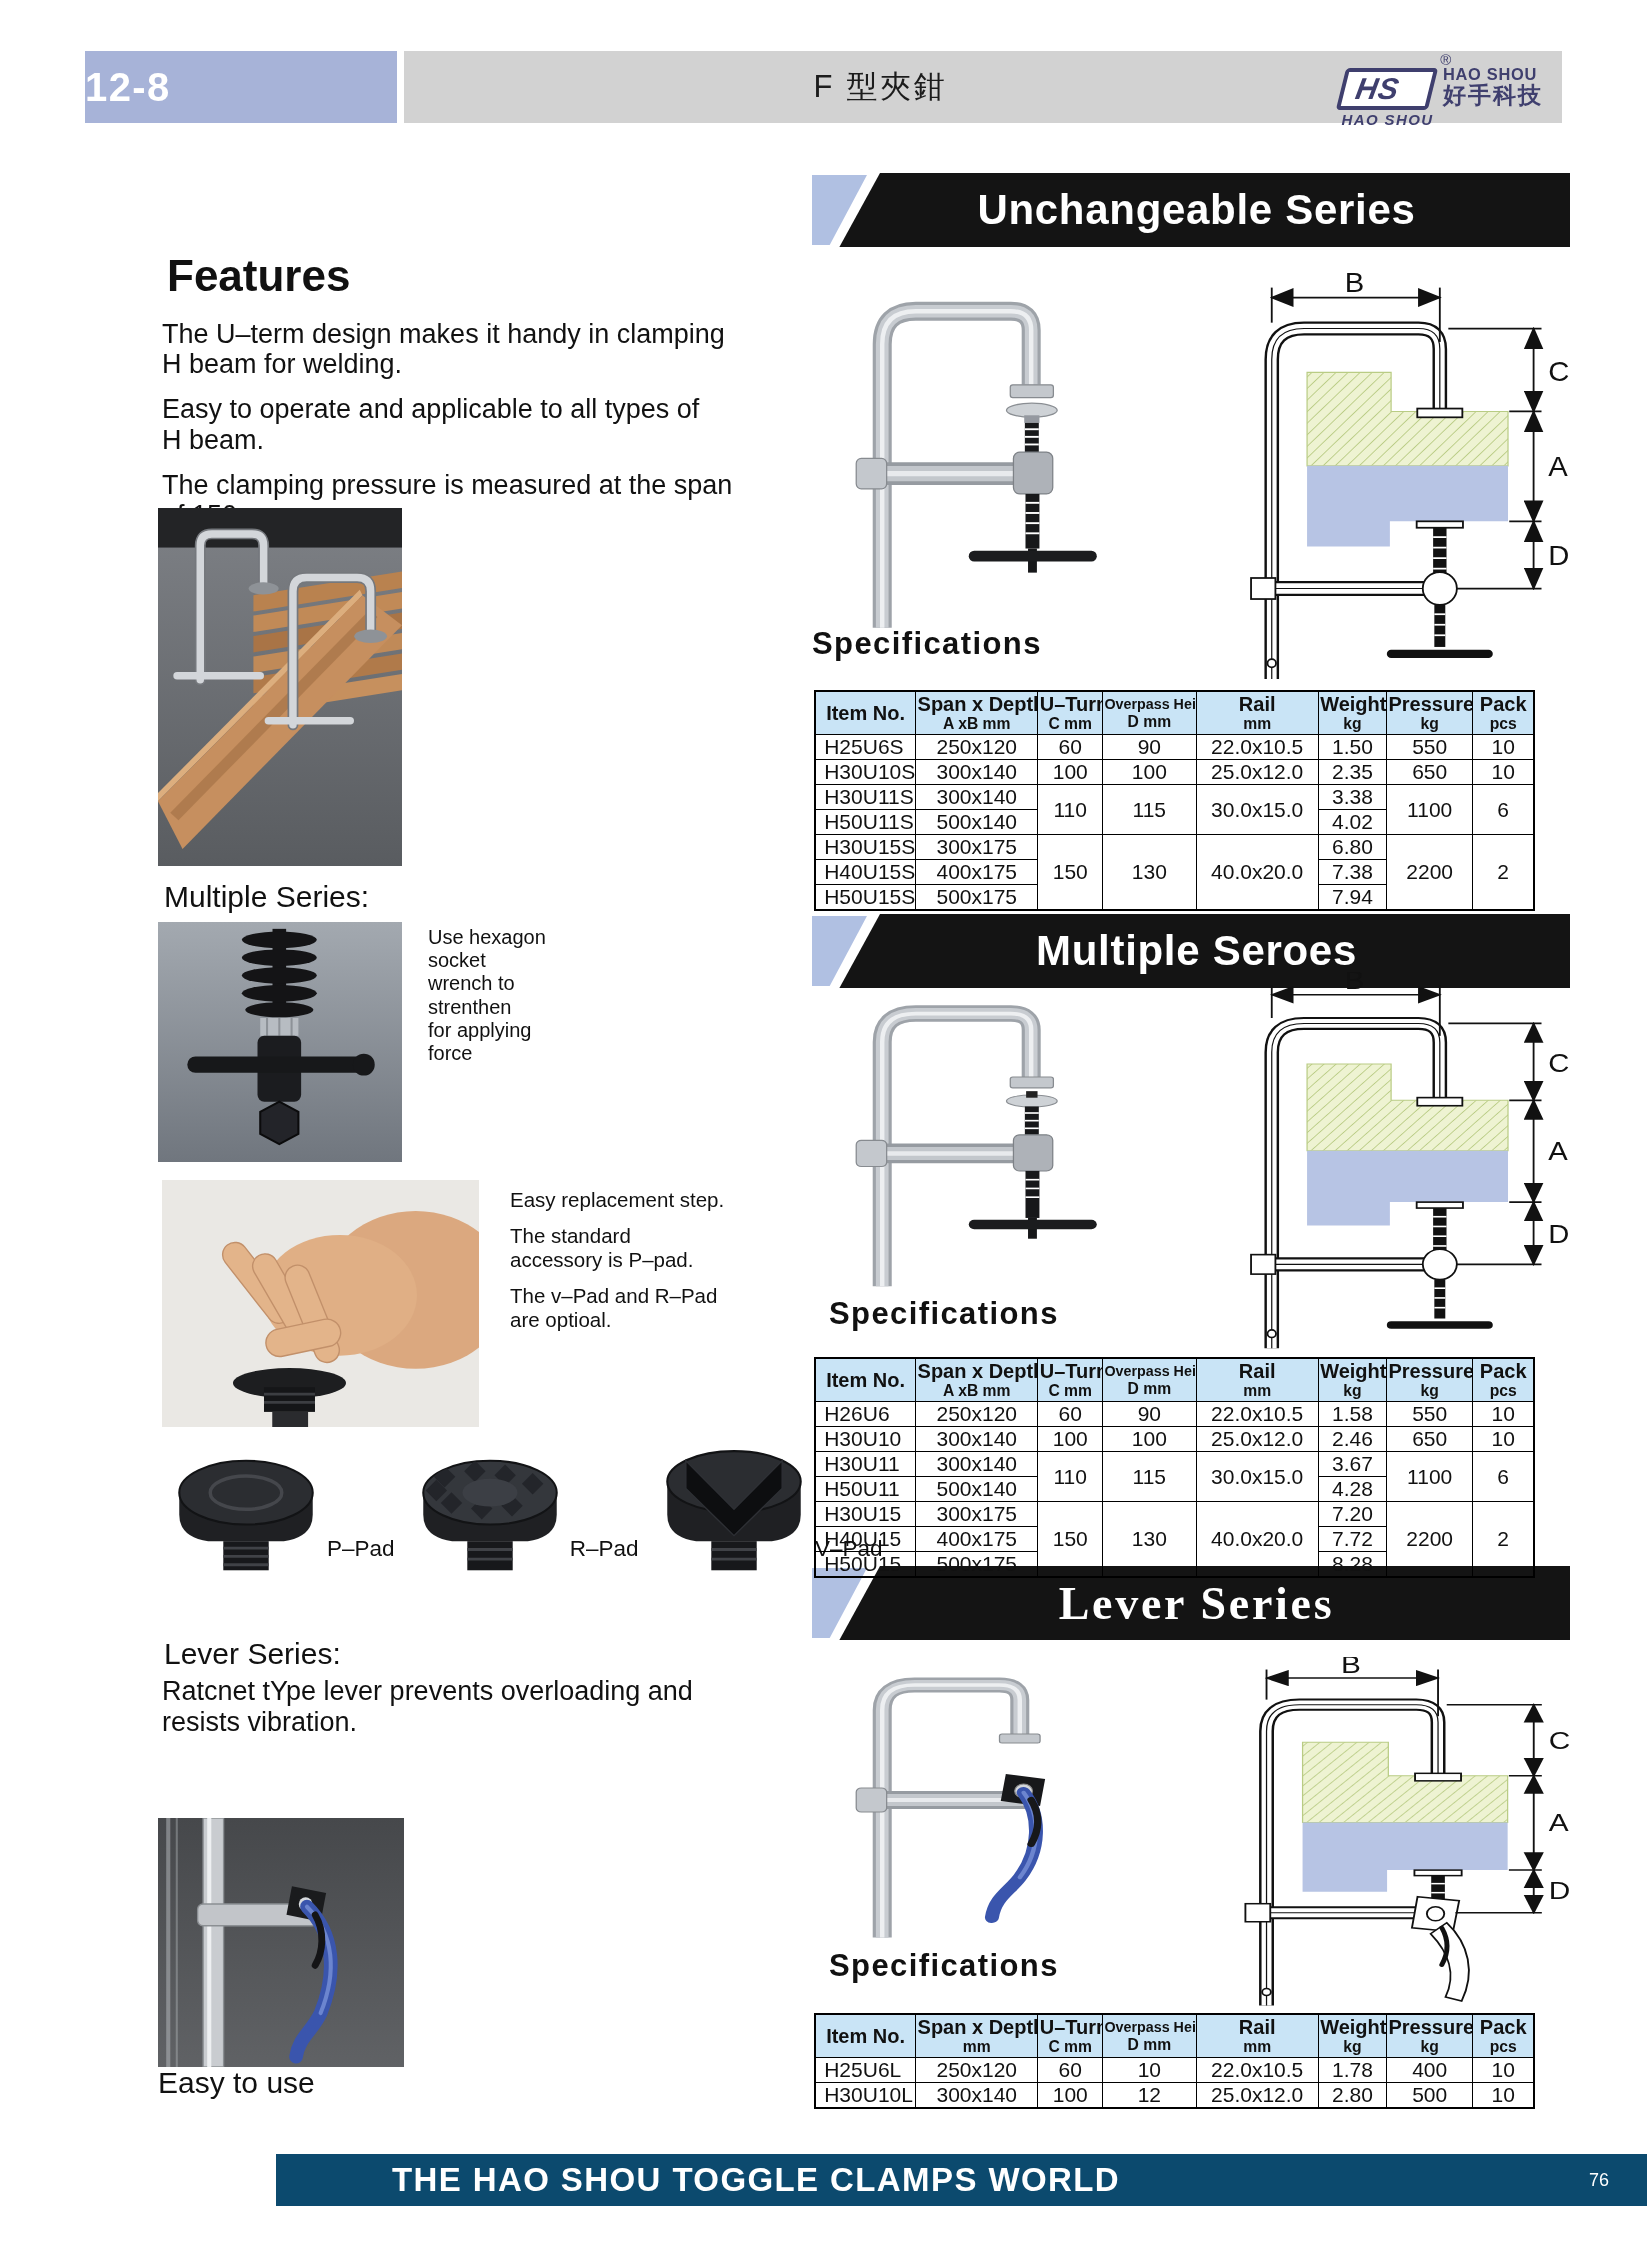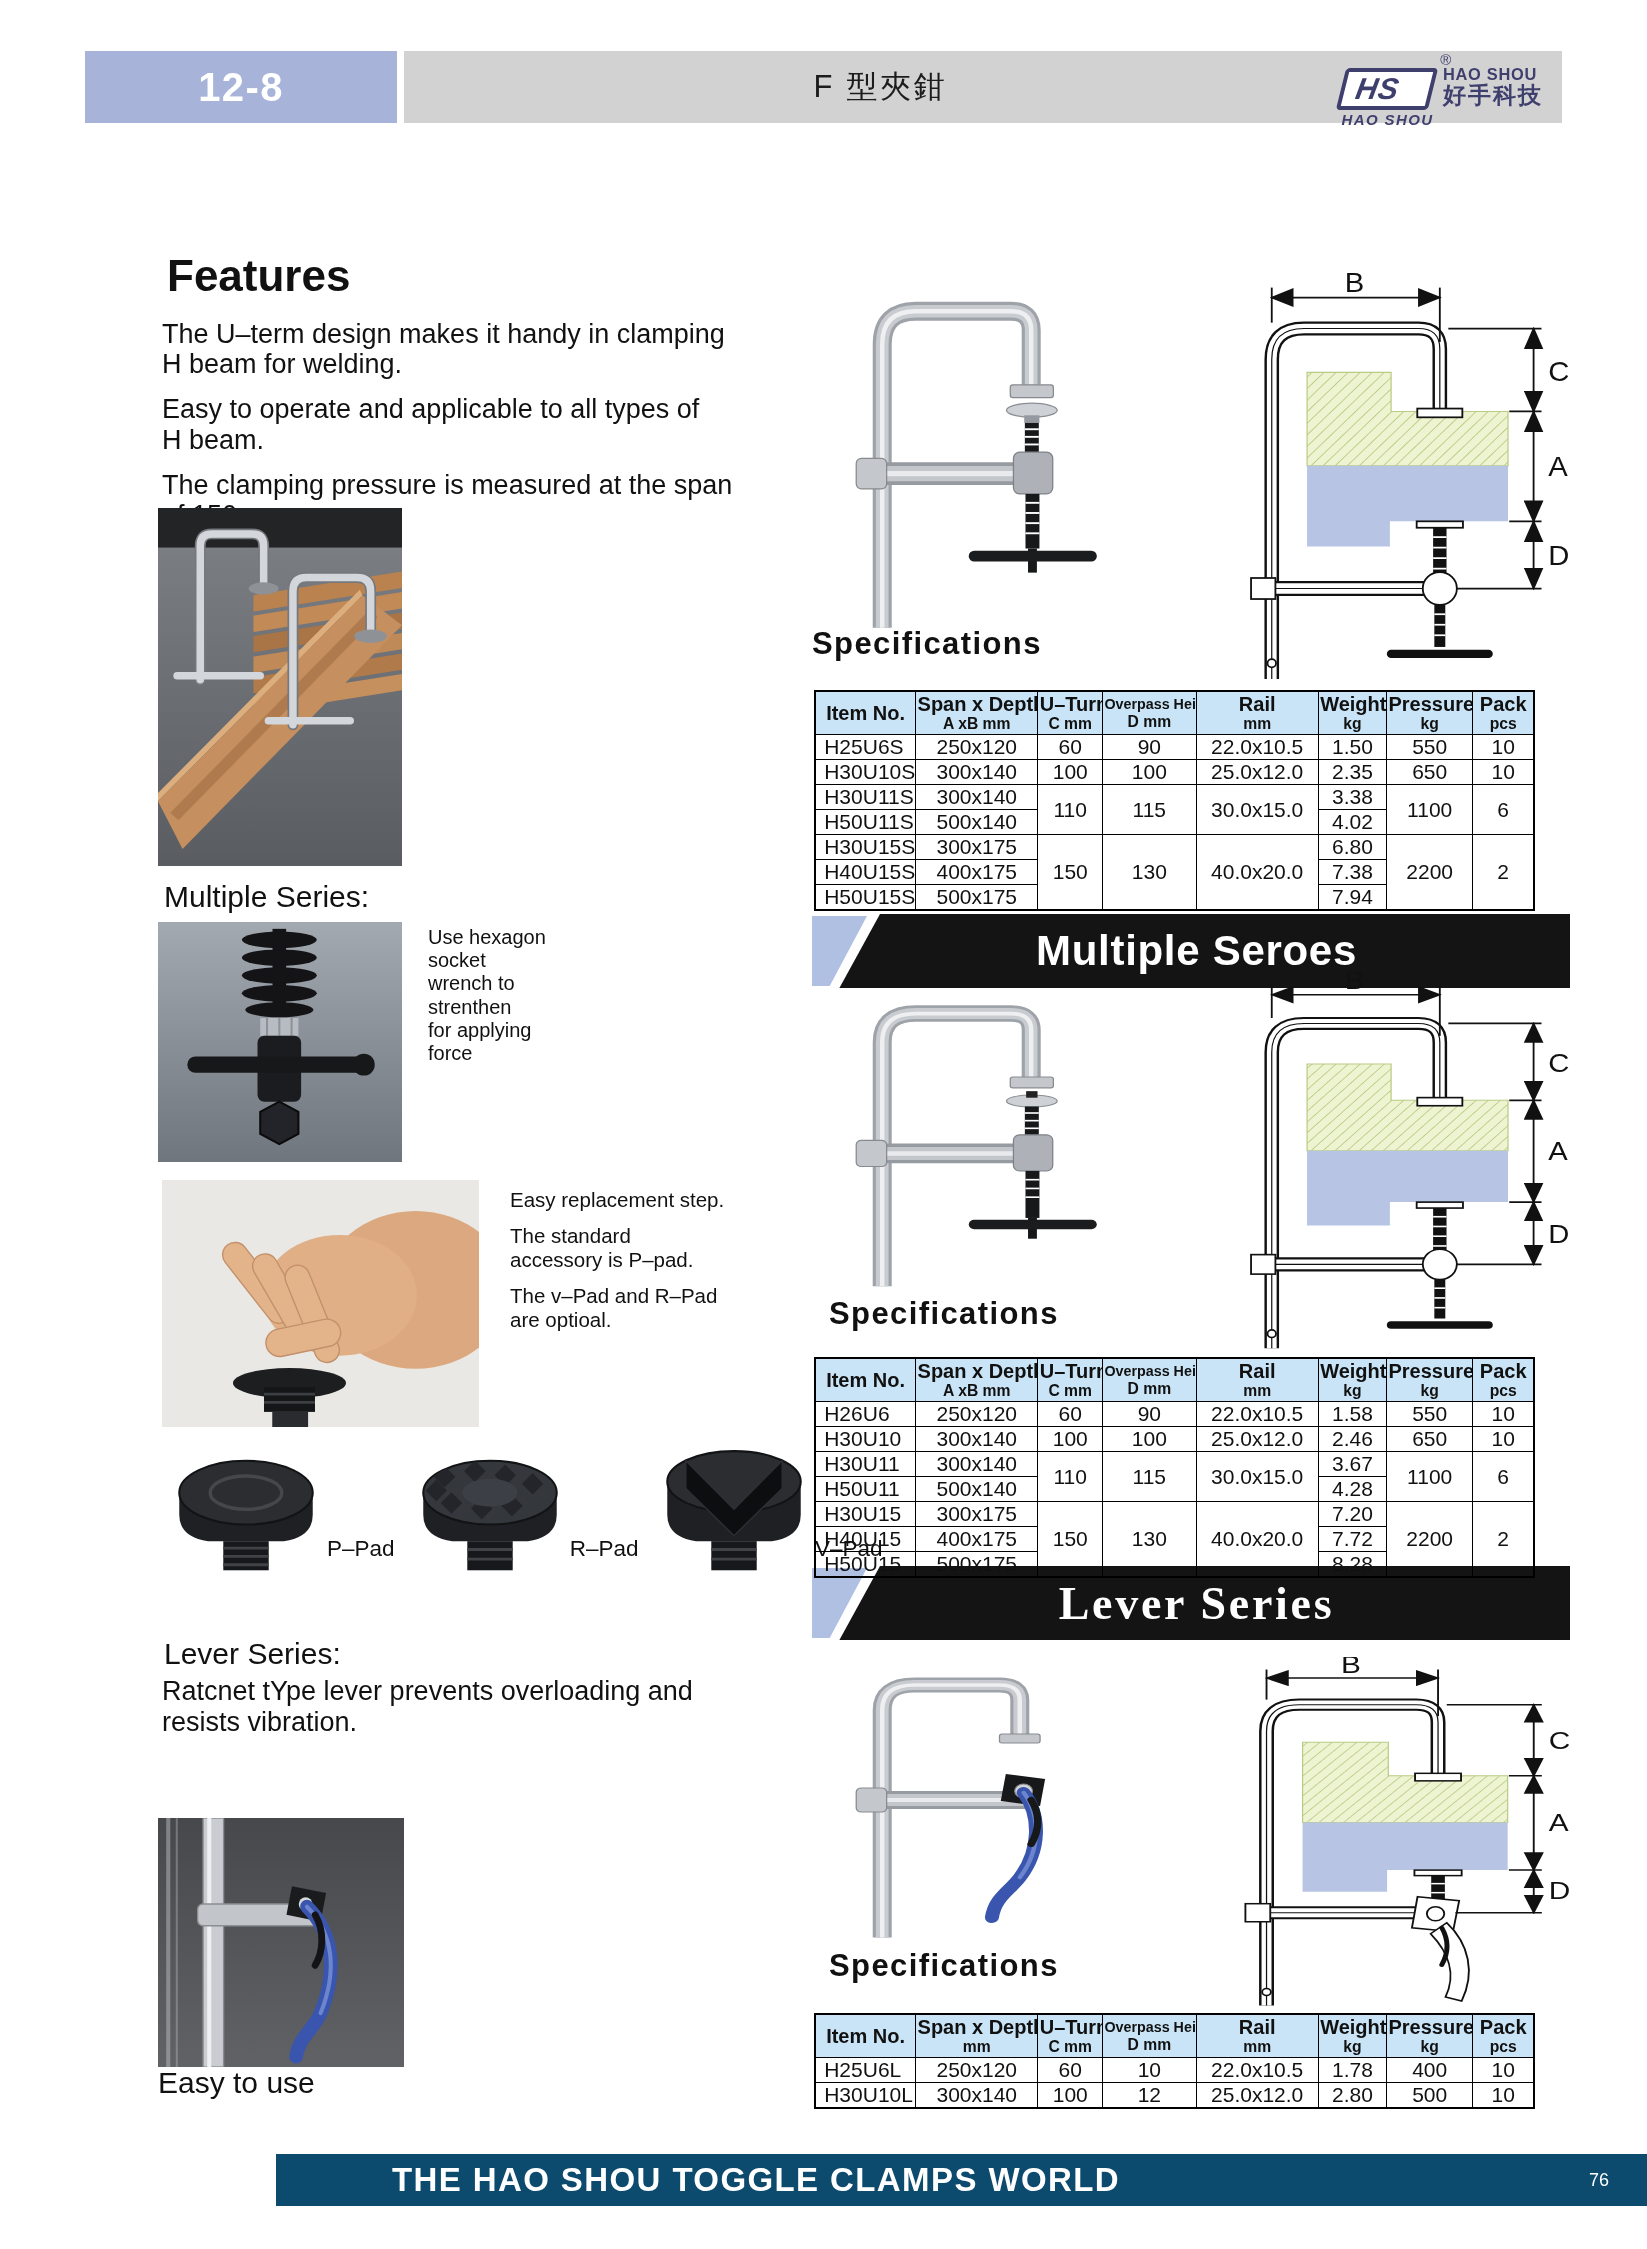--- a/index.html
+++ b/index.html
@@ -1,21 +1,21 @@
 <!DOCTYPE html>
 <html style="font-size:11px"><head>
 <meta charset="utf-8">
 <style>
   html,body{margin:0;padding:0;background:#ffffff;}
   .page{position:relative;width:1647px;height:2250px;background:#ffffff;overflow:hidden;
         font-family:"Liberation Sans","DejaVu Sans",sans-serif;color:#111;}
 
   
   .hdr-badge{position:absolute;left:85px;top:51px;width:312px;height:72px;background:#a7b3d8;
-             display:flex;align-items:center;justify-content:center;color:#fff;
+             display:flex;align-items:center;color:#fff;
              font-size:40px;font-weight:bold;letter-spacing:1.4px;}
   .hdr-bar{position:absolute;left:404px;top:51px;width:1158px;height:72px;background:#d2d2d2;}
   .hdr-title{position:absolute;left:0;top:0;width:100%;height:100%;display:flex;align-items:center;
              justify-content:center;padding-right:205px;box-sizing:border-box;
              font-size:31px;color:#1c1c1c;letter-spacing:2.7px;}
   .logo{position:absolute;right:19px;top:5.5px;display:flex;align-items:flex-start;color:#3f3f6e;}
   .logo-boxwrap{position:relative;margin-top:11px;}
   .logo-box{border:4.1px solid #3f3f6e;border-radius:4.1px;transform:skewX(-14deg);
             padding:0 11px;background:#fff;}
   .logo-box span{display:inline-block;transform:skewX(4deg);font-weight:bold;font-style:italic;
@@ -103,20 +103,26 @@
         <div class="logo-reg">®</div>
         <div class="logo-sub">HAO SHOU</div>
       </div>
       <div class="logo-right">
         <div class="logo-en">HAO SHOU</div>
         <div class="logo-zh">好手科技</div>
       </div>
     </div>
   </div>
 
+  <div class="banner" style="top:173px">
+    <div class="accent"></div>
+    <div class="bar">
+        <span>Unchangeable Series</span>
+      </div>
+  </div>
   <div class="banner" style="top:914px">
     <div class="accent"></div>
     <div class="bar">
         <span>Multiple Seroes</span>
       </div>
   </div>
   <div class="banner serif" style="top:1566px">
     <div class="accent"></div>
     <div class="bar">
         <span>Lever Series</span>

